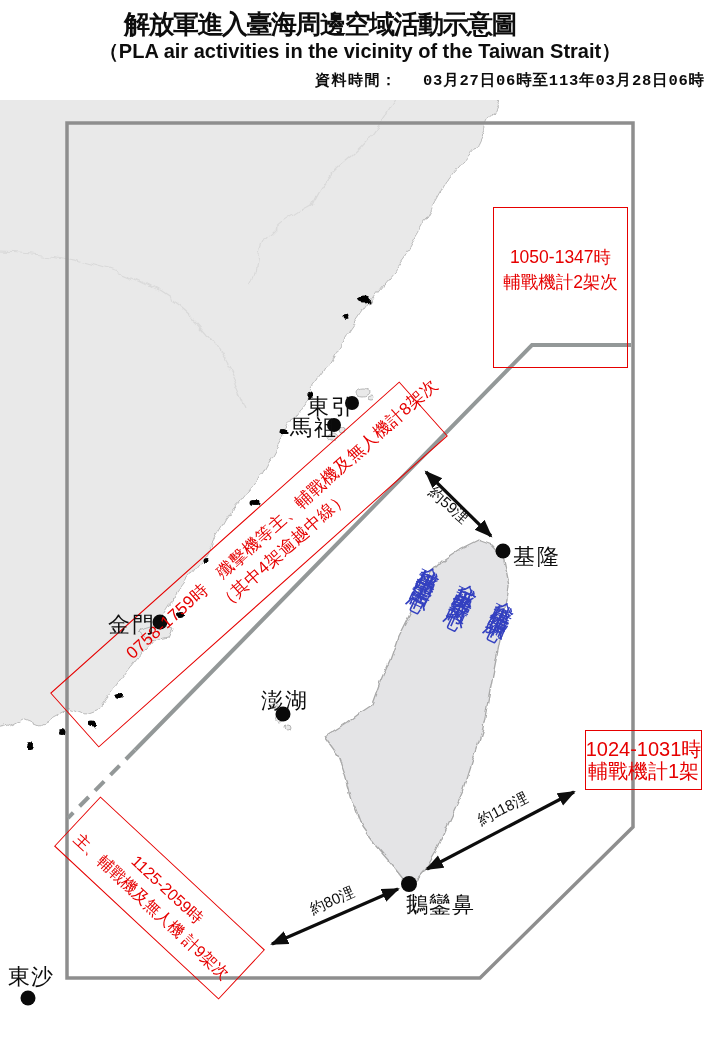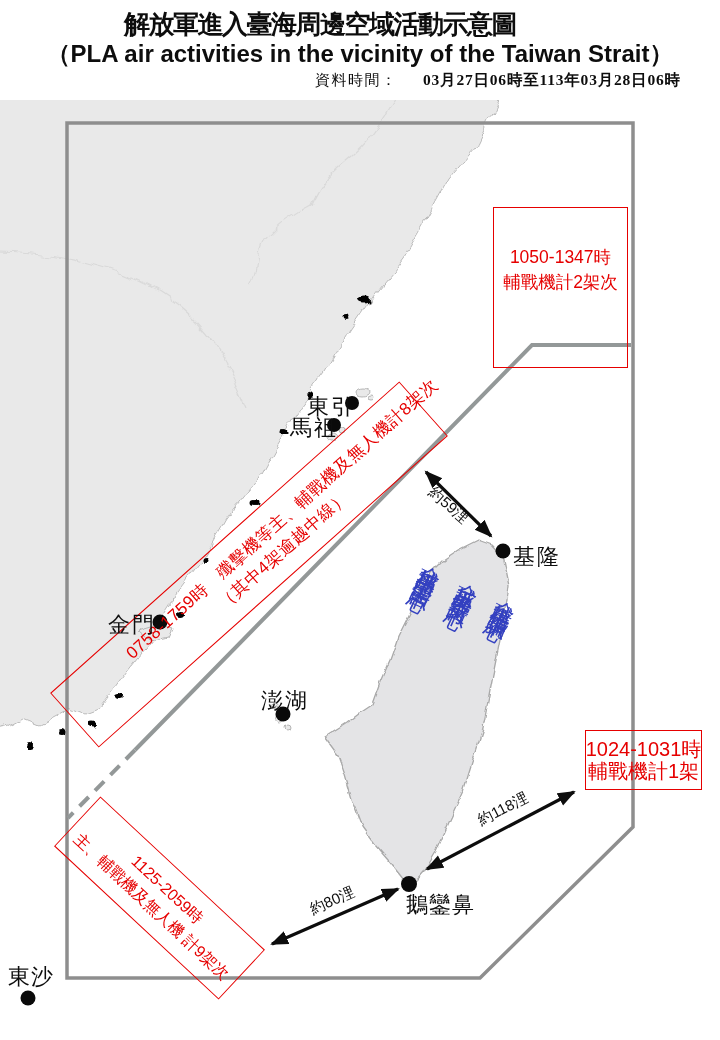--- a/index.html
+++ b/index.html
@@ -1,21 +1,21 @@
 <!DOCTYPE html>
 <html><head>
 <meta charset="utf-8">
 <style>
   html,body{margin:0;padding:0}
   #page{position:relative;width:720px;height:1040px;background:#fff;overflow:hidden;font-family:"Liberation Serif","DejaVu Serif",serif;color:#0d0d0d}
   .abs{position:absolute}
   .hdr-title{left:0;top:7px;width:640px;text-align:center;font-size:26px;font-weight:bold;letter-spacing:-1.5px}
-  .hdr-sub{left:40px;top:38px;width:640px;text-align:center;font-size:24px;font-weight:bold;font-family:"Liberation Sans",sans-serif}
-  .dt-label{left:315px;top:71px;font-size:15px;font-weight:normal;letter-spacing:1.5px}
-  .dt-value{left:423px;top:70px;font-size:15.5px;font-weight:bold;font-family:Liberation Serif, serif;letter-spacing:0.8px}
+  .hdr-sub{left:40px;top:38px;width:640px;text-align:center;font-size:20px;font-weight:bold;font-family:"Liberation Sans",sans-serif}
+  .dt-label{left:315px;top:71px;font-size:15px;font-weight:bold;letter-spacing:1.5px}
+  .dt-value{left:423px;top:70px;font-size:15.5px;font-weight:bold;font-family:Liberation Mono, monospace;letter-spacing:0.8px}
   .place{font-size:22px;letter-spacing:2px;white-space:nowrap}
   .redbox{border:1.6px solid #e60000;color:#e60000;display:flex;flex-direction:column;align-items:center;text-align:center;white-space:nowrap;font-family:"Liberation Sans",sans-serif}
   .dist{font-size:15px;white-space:nowrap;color:#0d0d0d;font-family:"Liberation Sans",sans-serif}
   .wm{color:#3340c0;writing-mode:vertical-rl;font-size:21px;letter-spacing:3.2px;line-height:41px;white-space:nowrap}
   .wm span{display:block}
 </style>
 </head>
 <body>
 <div id="page">
 

